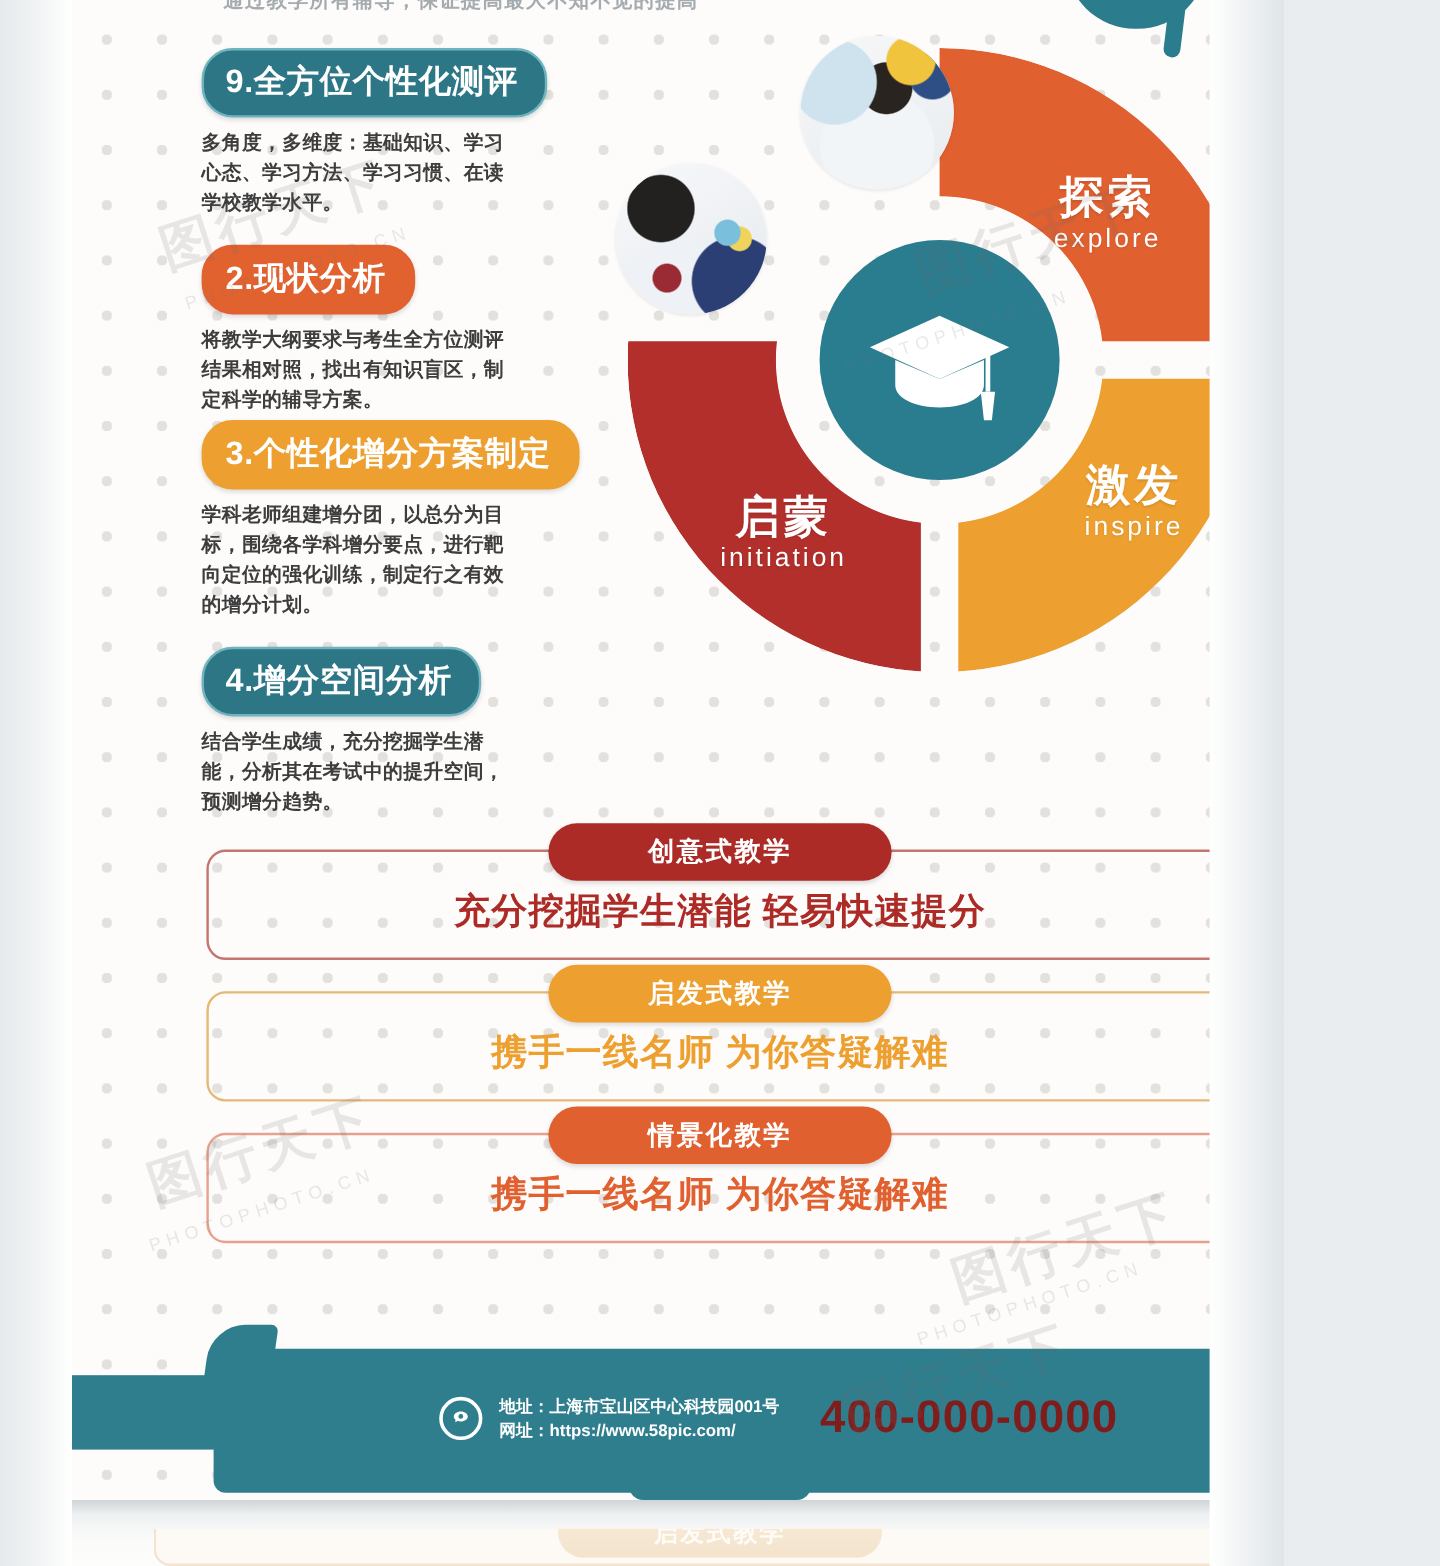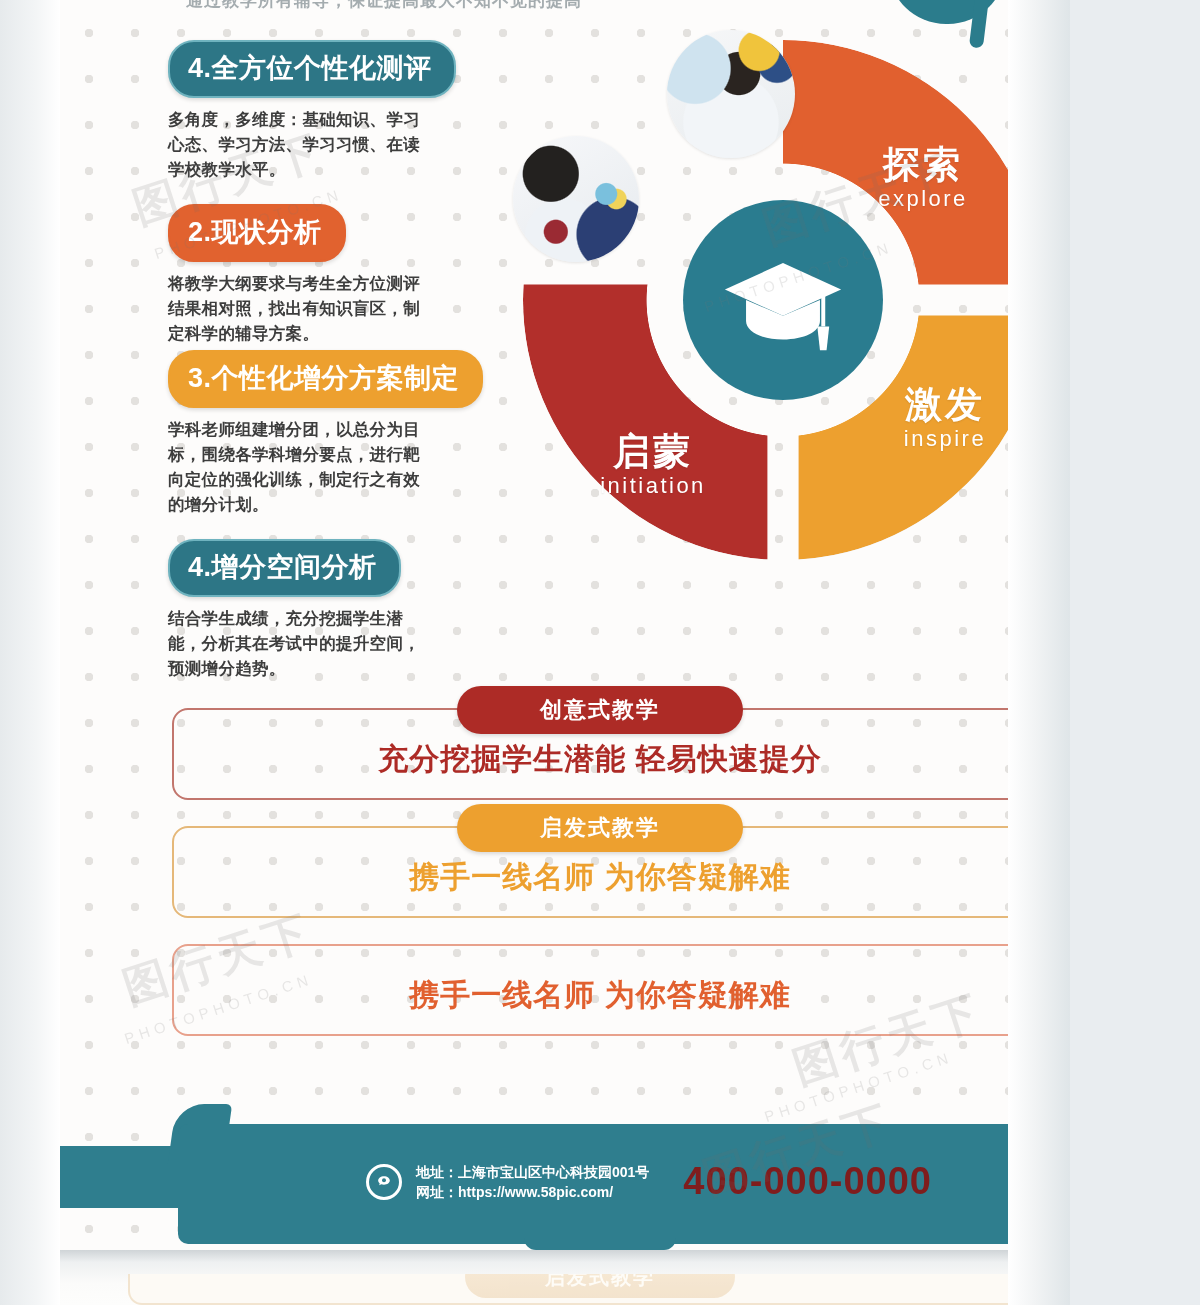--- a/index.html
+++ b/index.html
@@ -136,21 +136,21 @@
     filter:drop-shadow(3px 4px 5px rgba(0,0,0,.17));
   }
   .seg-label{
     position:absolute; text-align:center; color:#fff; z-index:9;
     text-shadow:0 1px 2px rgba(0,0,0,.10);
   }
   .seg-label .cn{ font-size:37px; font-weight:bold; letter-spacing:3px; line-height:42px; }
   .seg-label .en{ font-size:22px; letter-spacing:2.5px; line-height:26px; }
   .lbl-explore{ left:330px; top:126px; width:170px; }
   .lbl-inspire{ left:352px; top:366px; width:170px; }
-  .lbl-init{    left:50px;  top:413px; width:190px; }
+  .lbl-init{    left:50px;  top:392px; width:190px; }
 
   .center-circle{
     position:absolute; left:175px; top:182px; width:200px; height:200px;
     border-radius:50%; background:#2a7c8f; z-index:10;
     display:flex; align-items:center; justify-content:center;
   }
   .center-circle svg{ width:132px; height:132px; display:block; }
 
   
   .photo{
@@ -238,21 +238,21 @@
   <div class="page-bg"></div>
 
   <div class="top-crop cap-teal"></div>
   <div class="top-crop cap-tassel"></div>
   <div class="top-crop cap-red"></div>
   <div class="top-cut-text">通过教学所有辅导，保证提高最大不知不觉的提高</div>
 
   <div class="steps">
 
     <div class="step s1">
-      <div class="step-pill teal">4.全方位个性化测评</div>
+      <div class="step-pill teal">9.全方位个性化测评</div>
       <div class="step-body">多角度，多维度：基础知识、学习心态、学习方法、学习习惯、在读学校教学水平。</div>
     </div>
 
     <div class="step s2">
       <div class="step-pill orange">2.现状分析</div>
       <div class="step-body">将教学大纲要求与考生全方位测评结果相对照，找出有知识盲区，制定科学的辅导方案。</div>
     </div>
 
     <div class="step s3">
       <div class="step-pill amber">3.个性化增分方案制定</div>
@@ -332,20 +332,21 @@
     </div>
 
     <div class="banner b-amber">
       <div class="banner-tag">启发式教学</div>
       <div class="banner-box">
         <span class="banner-text">携手一线名师 为你答疑解难</span>
       </div>
     </div>
 
     <div class="banner b-orange">
+      <div class="banner-tag">情景化教学</div>
       <div class="banner-box">
         <span class="banner-text">携手一线名师 为你答疑解难</span>
       </div>
     </div>
 
   </div>
 
   <div class="footer-wrap">
     <div class="footer-stripe"></div>
     <div class="ear l"></div>

